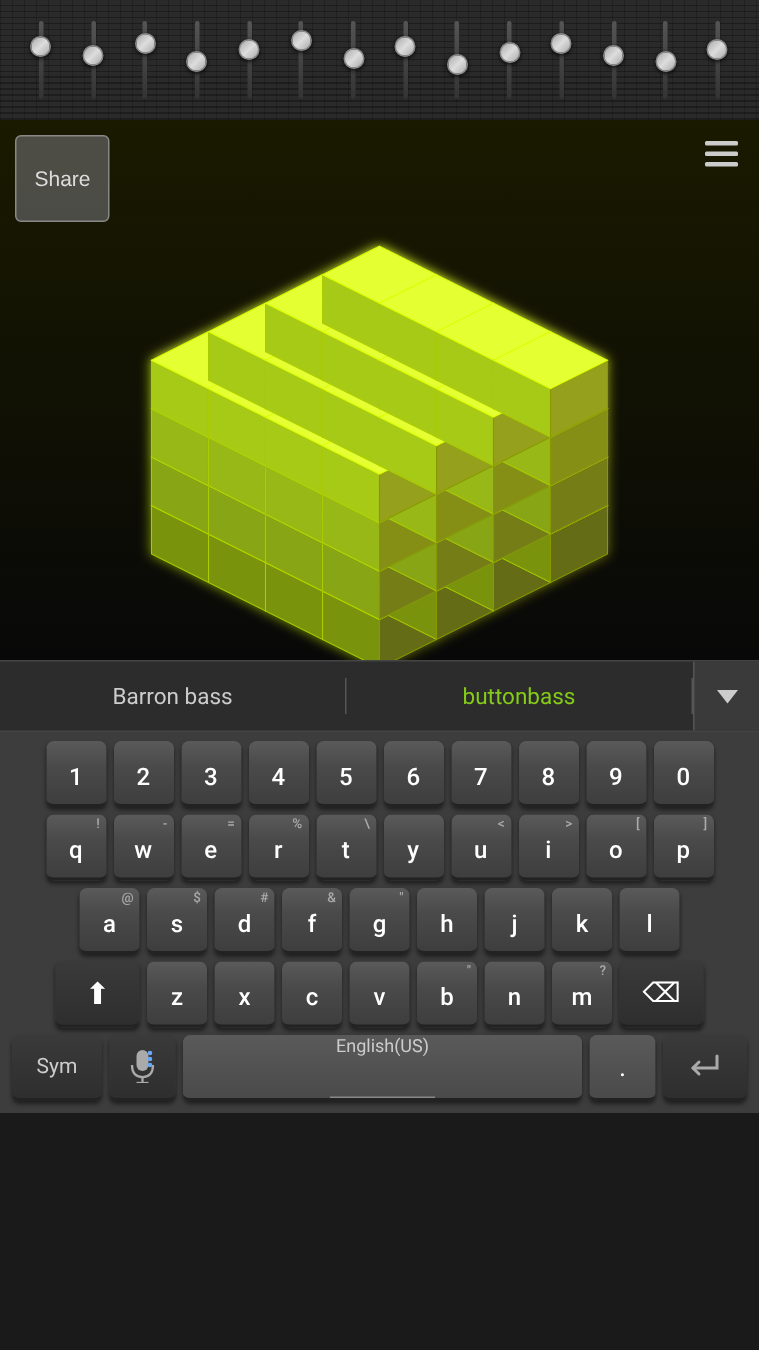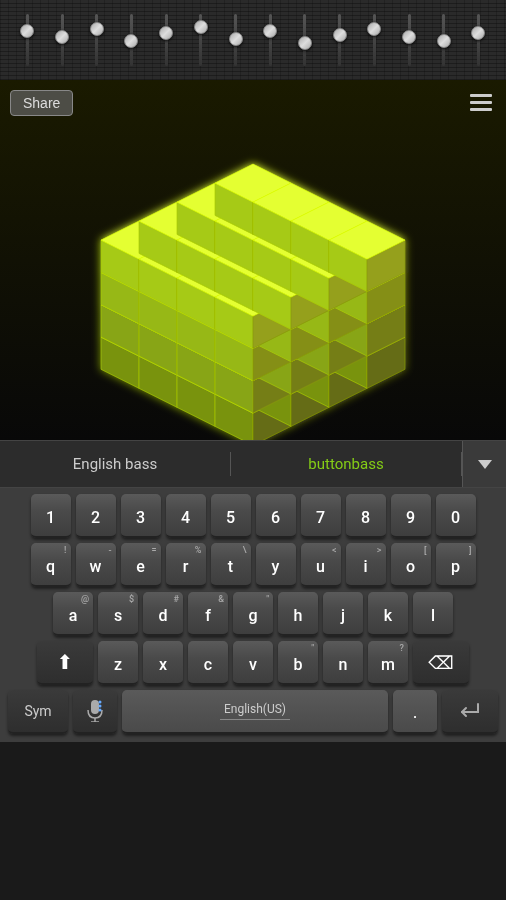--- a/index.html
+++ b/index.html
@@ -92,21 +92,21 @@
 
     
     #share-btn {
       position: absolute;
       top: 10px;
       left: 10px;
       background: rgba(100,100,100,0.7);
       border: 1px solid #888;
       border-radius: 4px;
       color: #ddd;
-      padding: 4px 12px;
+      padding: 20px 12px;
       font-size: 14px;
       cursor: pointer;
     }
 
     
     #menu-icon {
       position: absolute;
       top: 10px;
       right: 10px;
       display: flex;
@@ -272,21 +272,21 @@
 
     .key-space {
       background: linear-gradient(180deg, #5a5a5a 0%, #4a4a4a 100%);
       border-radius: 5px;
       border-bottom: 2px solid #222;
       color: #ccc;
       font-size: 12px;
       cursor: pointer;
       display: flex;
       align-items: center;
-      justify-content: center;
+      justify-content: space-between;
       height: 44px;
       flex: 1;
       box-shadow: 0 2px 3px rgba(0,0,0,0.5);
       flex-direction: column;
       gap: 1px;
     }
 
     .space-underline {
       width: 70px;
       height: 1px;
@@ -802,21 +802,21 @@
   </div>
   <button id="share-btn">Share</button>
   <div id="menu-icon">
     <div class="menu-line"></div>
     <div class="menu-line"></div>
     <div class="menu-line"></div>
   </div>
 </div>
 
 <div id="suggestions">
-  <div class="suggestion-item">English bass</div>
+  <div class="suggestion-item">Barron bass</div>
   <div class="suggestion-divider"></div>
   <div class="suggestion-item active">buttonbass</div>
   <div class="suggestion-divider"></div>
   <div class="suggestion-dropdown">
     <div class="dropdown-arrow"></div>
   </div>
 </div>
 
 <div id="keyboard">
 

